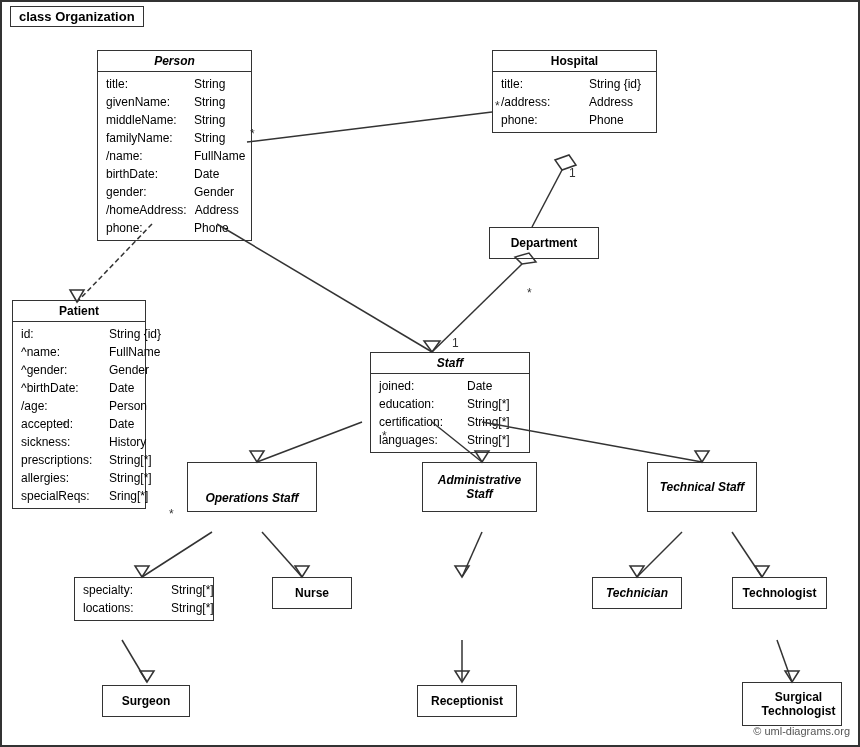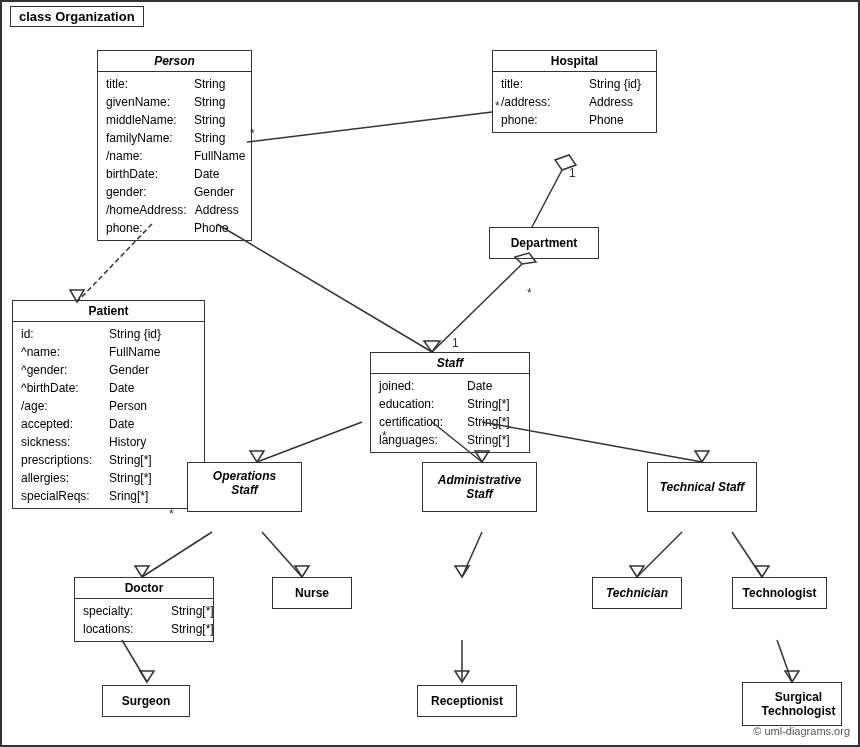--- a/index.html
+++ b/index.html
@@ -229,21 +229,21 @@
           <span class="attr-name">/address:</span>
           <span class="attr-type">Address</span>
         </div>
       <div class="row">
           <span class="attr-name">phone:</span>
           <span class="attr-type">Phone</span>
         </div>
     </div>
   </div>
 
-  <div class="uml-class" style="left:10px; top:298px; width:193px;">
+  <div class="uml-class" style="left:10px; top:298px; width:134px;">
     <div class="uml-class-header">Patient</div>
     <div class="uml-class-body">
       <div class="row">
           <span class="attr-name">id:</span>
           <span class="attr-type">String {id}</span>
         </div>
       <div class="row">
           <span class="attr-name">^name:</span>
           <span class="attr-type">FullName</span>
         </div>
@@ -303,34 +303,33 @@
           <span class="attr-name">certification:</span>
           <span class="attr-type">String[*]</span>
         </div>
       <div class="row">
           <span class="attr-name">languages:</span>
           <span class="attr-type">String[*]</span>
         </div>
     </div>
   </div>
 
-  <div class="uml-simple italic" style="left:185px; top:460px; width:115px; min-height:50px; display:flex; align-items:flex-start; justify-content:center;">
+  <div class="uml-simple italic" style="left:185px; top:460px; width:130px; min-height:50px; display:flex; align-items:flex-end; justify-content:center;">
     <em><span>Operations Staff</span></em>
   </div>
 
   <div class="uml-simple italic" style="left:420px; top:460px; width:115px; min-height:50px; display:flex; align-items:center; justify-content:center;">
     <em><span>Administrative Staff</span></em>
   </div>
 
   <div class="uml-simple italic" style="left:645px; top:460px; width:110px; min-height:50px; display:flex; align-items:center; justify-content:center;">
     <em><span>Technical Staff</span></em>
   </div>
 
   <div class="uml-class" style="left:72px; top:575px; width:140px;">
-    <div class="uml-class-header">Doctor</div>
     <div class="uml-class-body">
       <div class="row">
           <span class="attr-name">specialty:</span>
           <span class="attr-type">String[*]</span>
         </div>
       <div class="row">
           <span class="attr-name">locations:</span>
           <span class="attr-type">String[*]</span>
         </div>
     </div>

